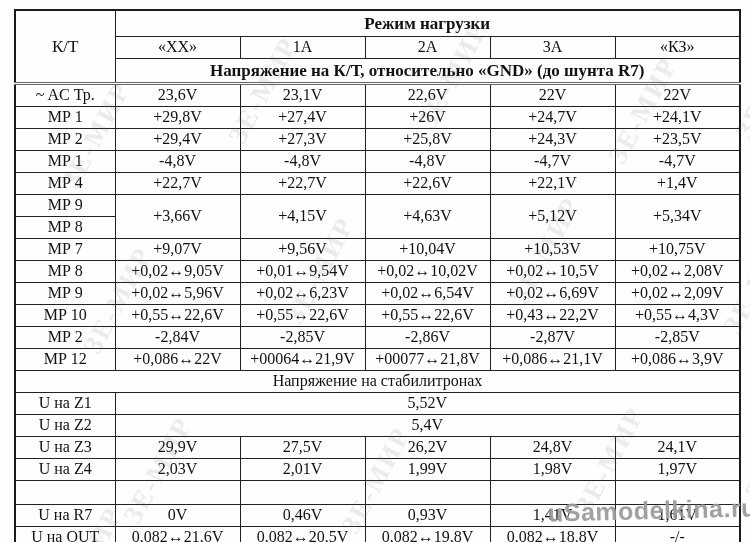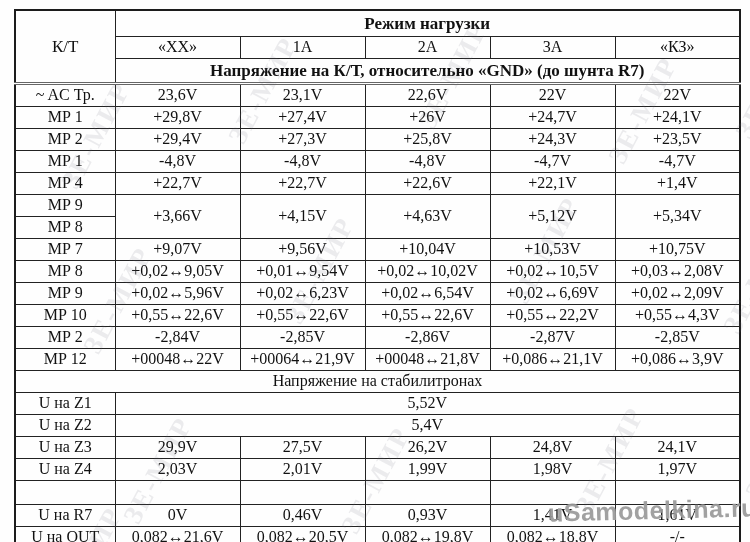--- a/index.html
+++ b/index.html
@@ -161,51 +161,51 @@
       <td>+10,04V</td>
       <td>+10,53V</td>
       <td>+10,75V</td>
     </tr>
     <tr>
       <td>МР 8</td>
       <td>+0,02↔9,05V</td>
       <td>+0,01↔9,54V</td>
       <td>+0,02↔10,02V</td>
       <td>+0,02↔10,5V</td>
-      <td>+0,03↔2,08V</td>
+      <td>+0,02↔2,08V</td>
     </tr>
     <tr>
       <td>МР 9</td>
       <td>+0,02↔5,96V</td>
       <td>+0,02↔6,23V</td>
       <td>+0,02↔6,54V</td>
       <td>+0,02↔6,69V</td>
       <td>+0,02↔2,09V</td>
     </tr>
     <tr>
       <td>МР 10</td>
       <td>+0,55↔22,6V</td>
       <td>+0,55↔22,6V</td>
       <td>+0,55↔22,6V</td>
-      <td>+0,55↔22,2V</td>
+      <td>+0,43↔22,2V</td>
       <td>+0,55↔4,3V</td>
     </tr>
     <tr>
       <td>МР 2</td>
       <td>-2,84V</td>
       <td>-2,85V</td>
       <td>-2,86V</td>
       <td>-2,87V</td>
       <td>-2,85V</td>
     </tr>
     <tr>
       <td>МР 12</td>
-      <td>+00048↔22V</td>
+      <td>+0,086↔22V</td>
       <td>+00064↔21,9V</td>
-      <td>+00048↔21,8V</td>
+      <td>+00077↔21,8V</td>
       <td>+0,086↔21,1V</td>
       <td>+0,086↔3,9V</td>
     </tr>
 
     <tr>
       <td colspan="6">Напряжение на стабилитронах</td>
     </tr>
     <tr>
       <td>U на Z1</td>
       <td colspan="5">5,52V</td>

